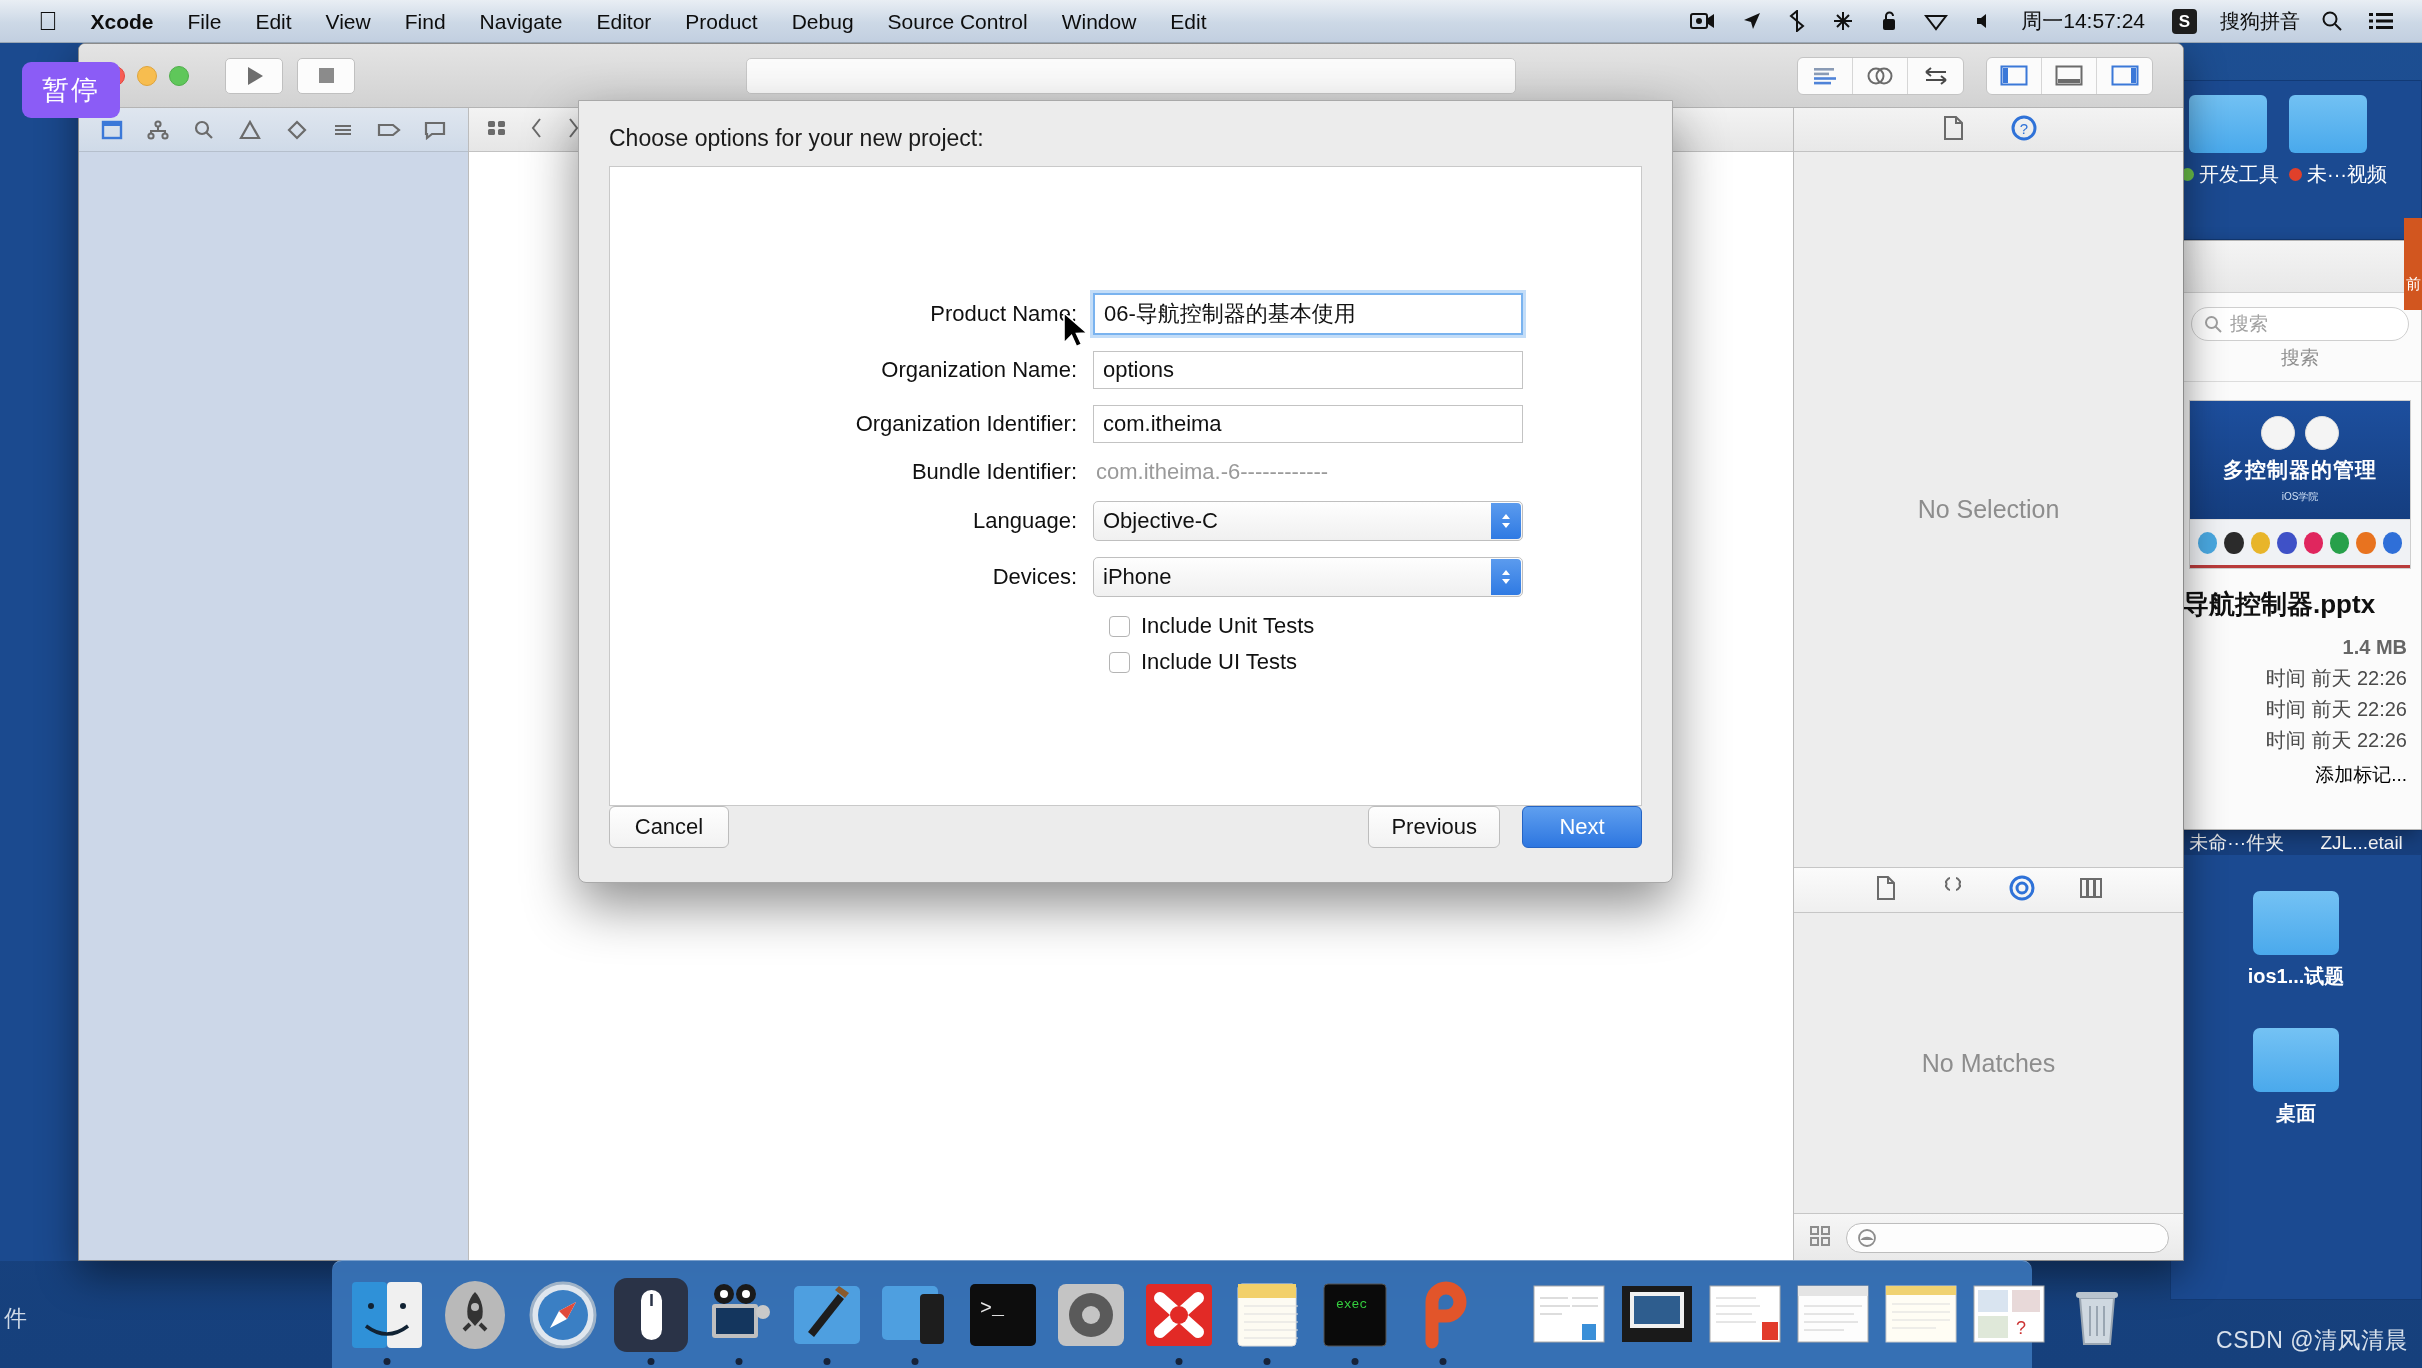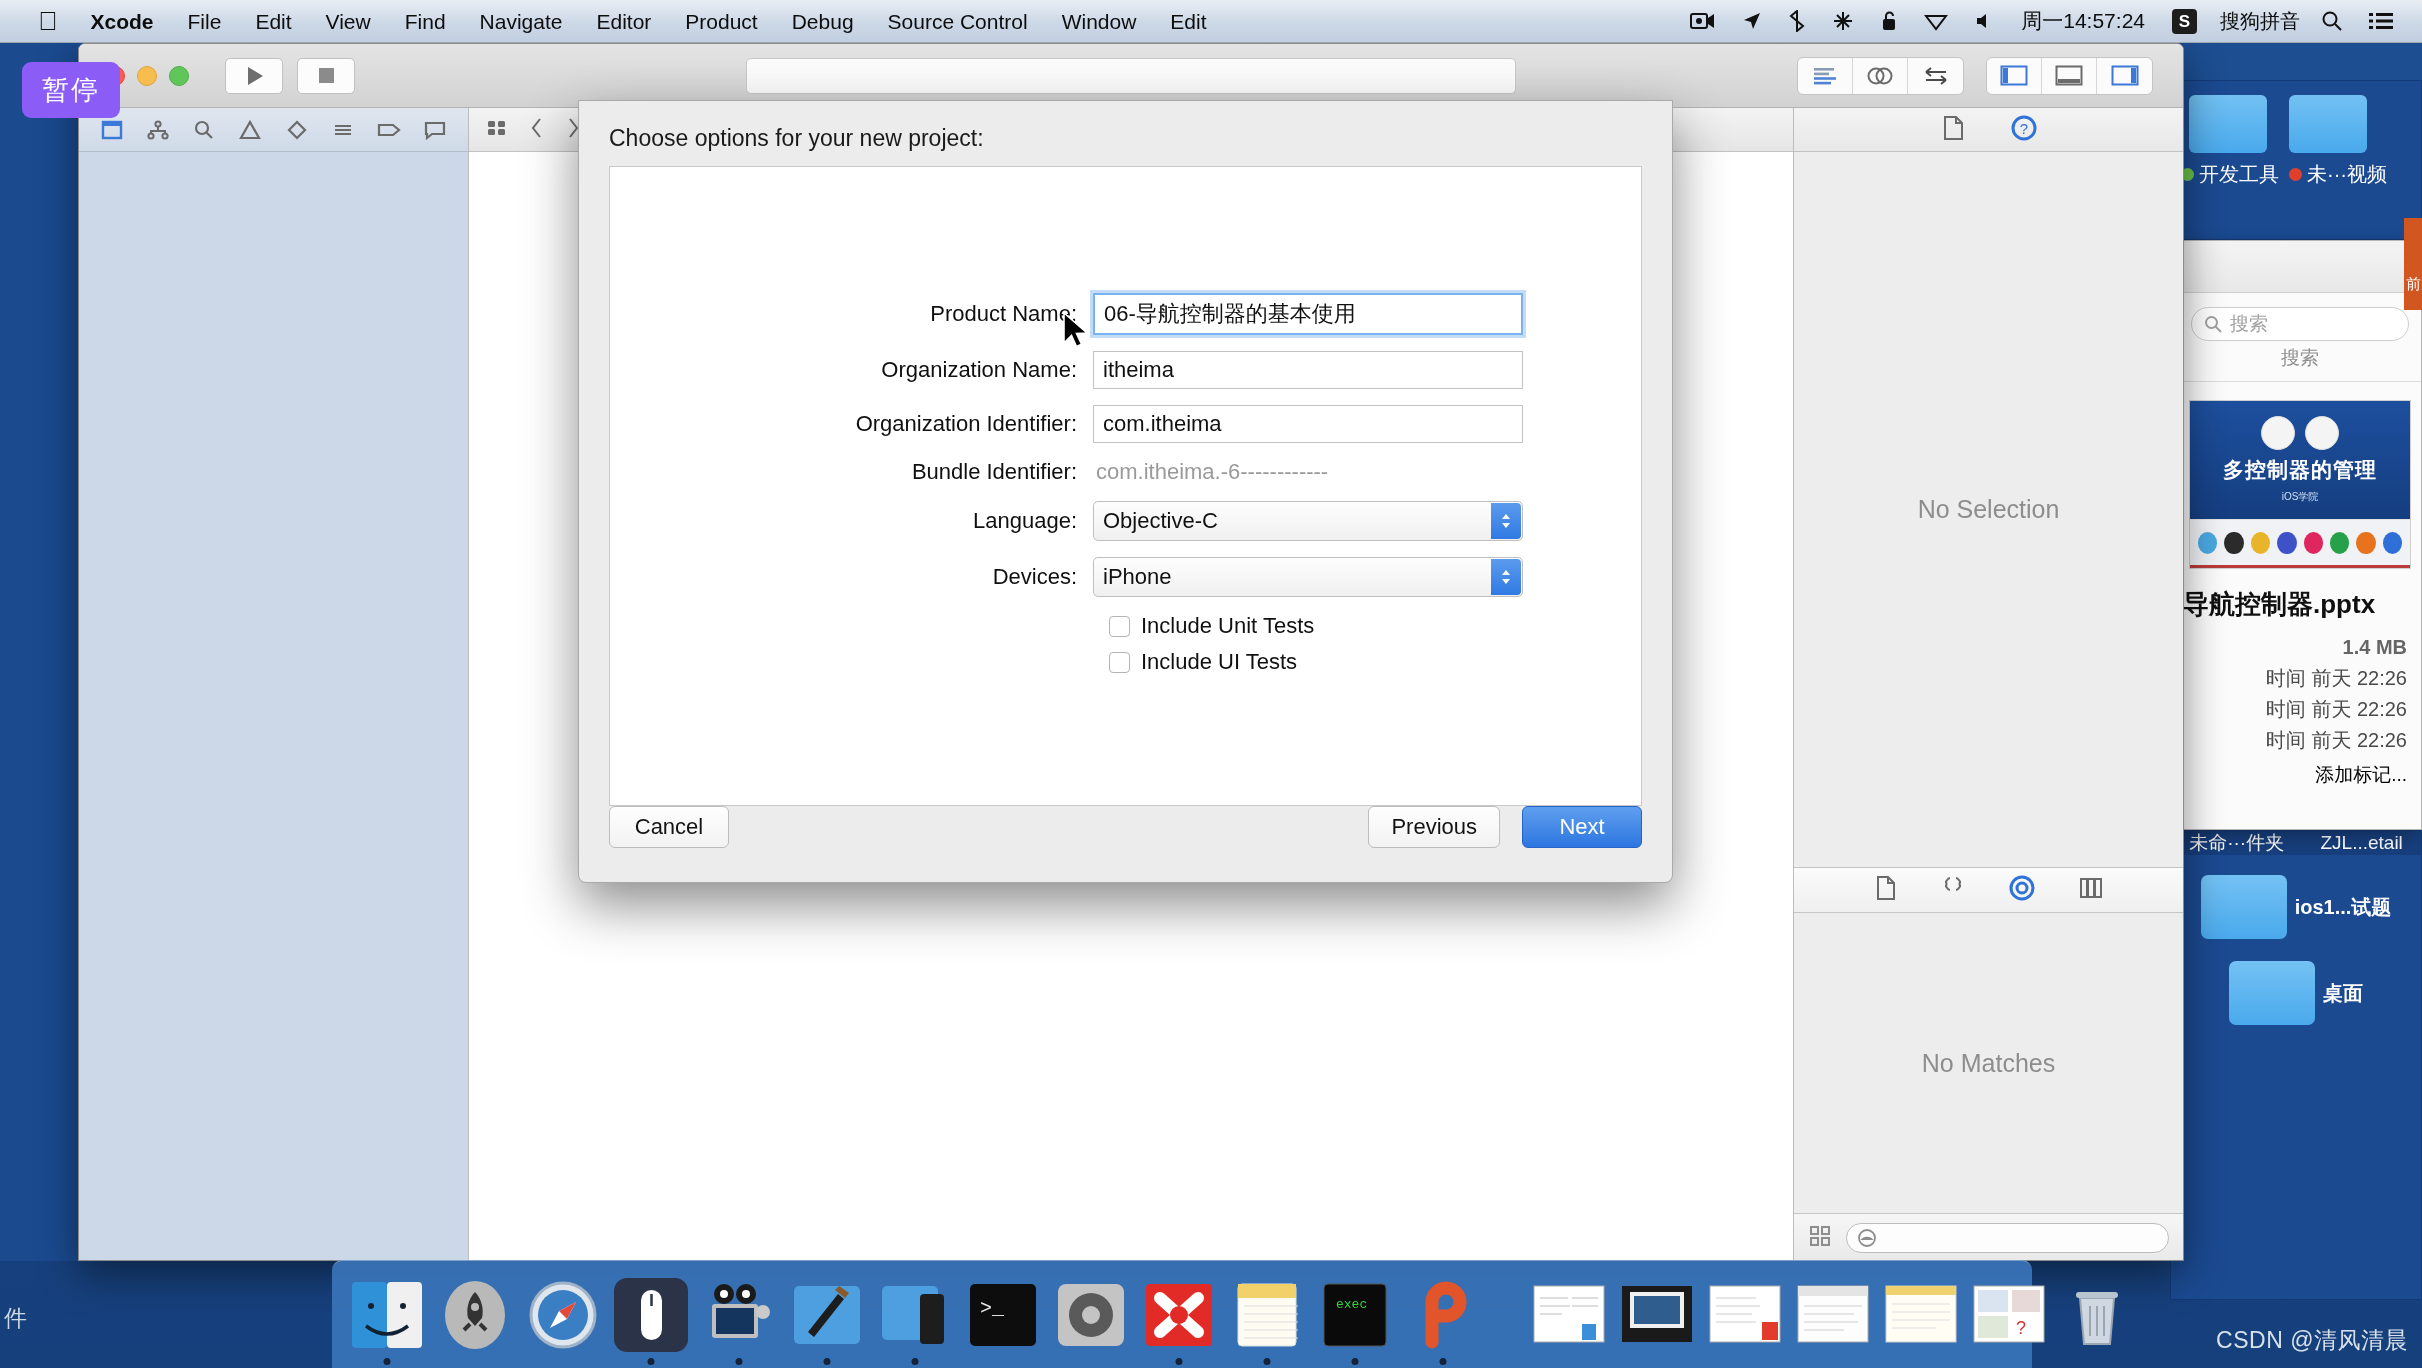--- a/index.html
+++ b/index.html
@@ -224,21 +224,21 @@
   .fi-meta .sz { color: #666; font-weight: bold; }
   .fi-tag { color: #000000; font-size: 19px; text-align: right; padding: 6px 14px 0 0; }
 
   .fwin-bottom {
     position: absolute; left: 2170px; top: 830px; width: 252px; height: 470px;
     background: #1b4a91; border: 1px solid #123a76; z-index: 10; overflow: hidden;
   }
   .fb-tabs { height: 24px; background: #173f7d; display: flex; align-items: center; justify-content: space-around;
              color: #fff; font-size: 19px; }
   .fb-grid { padding: 20px 0 0 0; display: flex; flex-direction: column; align-items: center; gap: 22px; }
-  .fb-item { display: flex; flex-direction: row; align-items: center; gap: 8px; }
+  .fb-item { display: flex; flex-direction: column; align-items: center; gap: 8px; margin-top: 16px; }
   .fb-folder { width: 86px; height: 64px; border-radius: 7px;
                background: linear-gradient(180deg,#74c2f4 0%,#4aa9ec 100%); }
   .fb-label { color: #fff; font-size: 20px; font-weight: bold; }
   .orange-tab {
     position: absolute; left: 2404px; top: 218px; width: 18px; height: 92px;
     background: #d2561f; color: #fff; font-size: 15px; writing-mode: vertical-rl;
     display: flex; align-items: center; justify-content: center; z-index: 14;
   }
 
   
@@ -570,21 +570,21 @@
     <div class="sheet-content">
       <div class="form">
 
         <div class="frow">
           <div class="flabel">Product Name:</div>
           <div class="ffield focused">06-导航控制器的基本使用</div>
         </div>
 
         <div class="frow">
           <div class="flabel">Organization Name:</div>
-          <div class="ffield">itheima</div>
+          <div class="ffield">options</div>
         </div>
 
         <div class="frow">
           <div class="flabel">Organization Identifier:</div>
           <div class="ffield">com.itheima</div>
         </div>
 
         <div class="frow">
           <div class="flabel">Bundle Identifier:</div>
           <div class="fstatic">com.itheima.-6------------</div>

